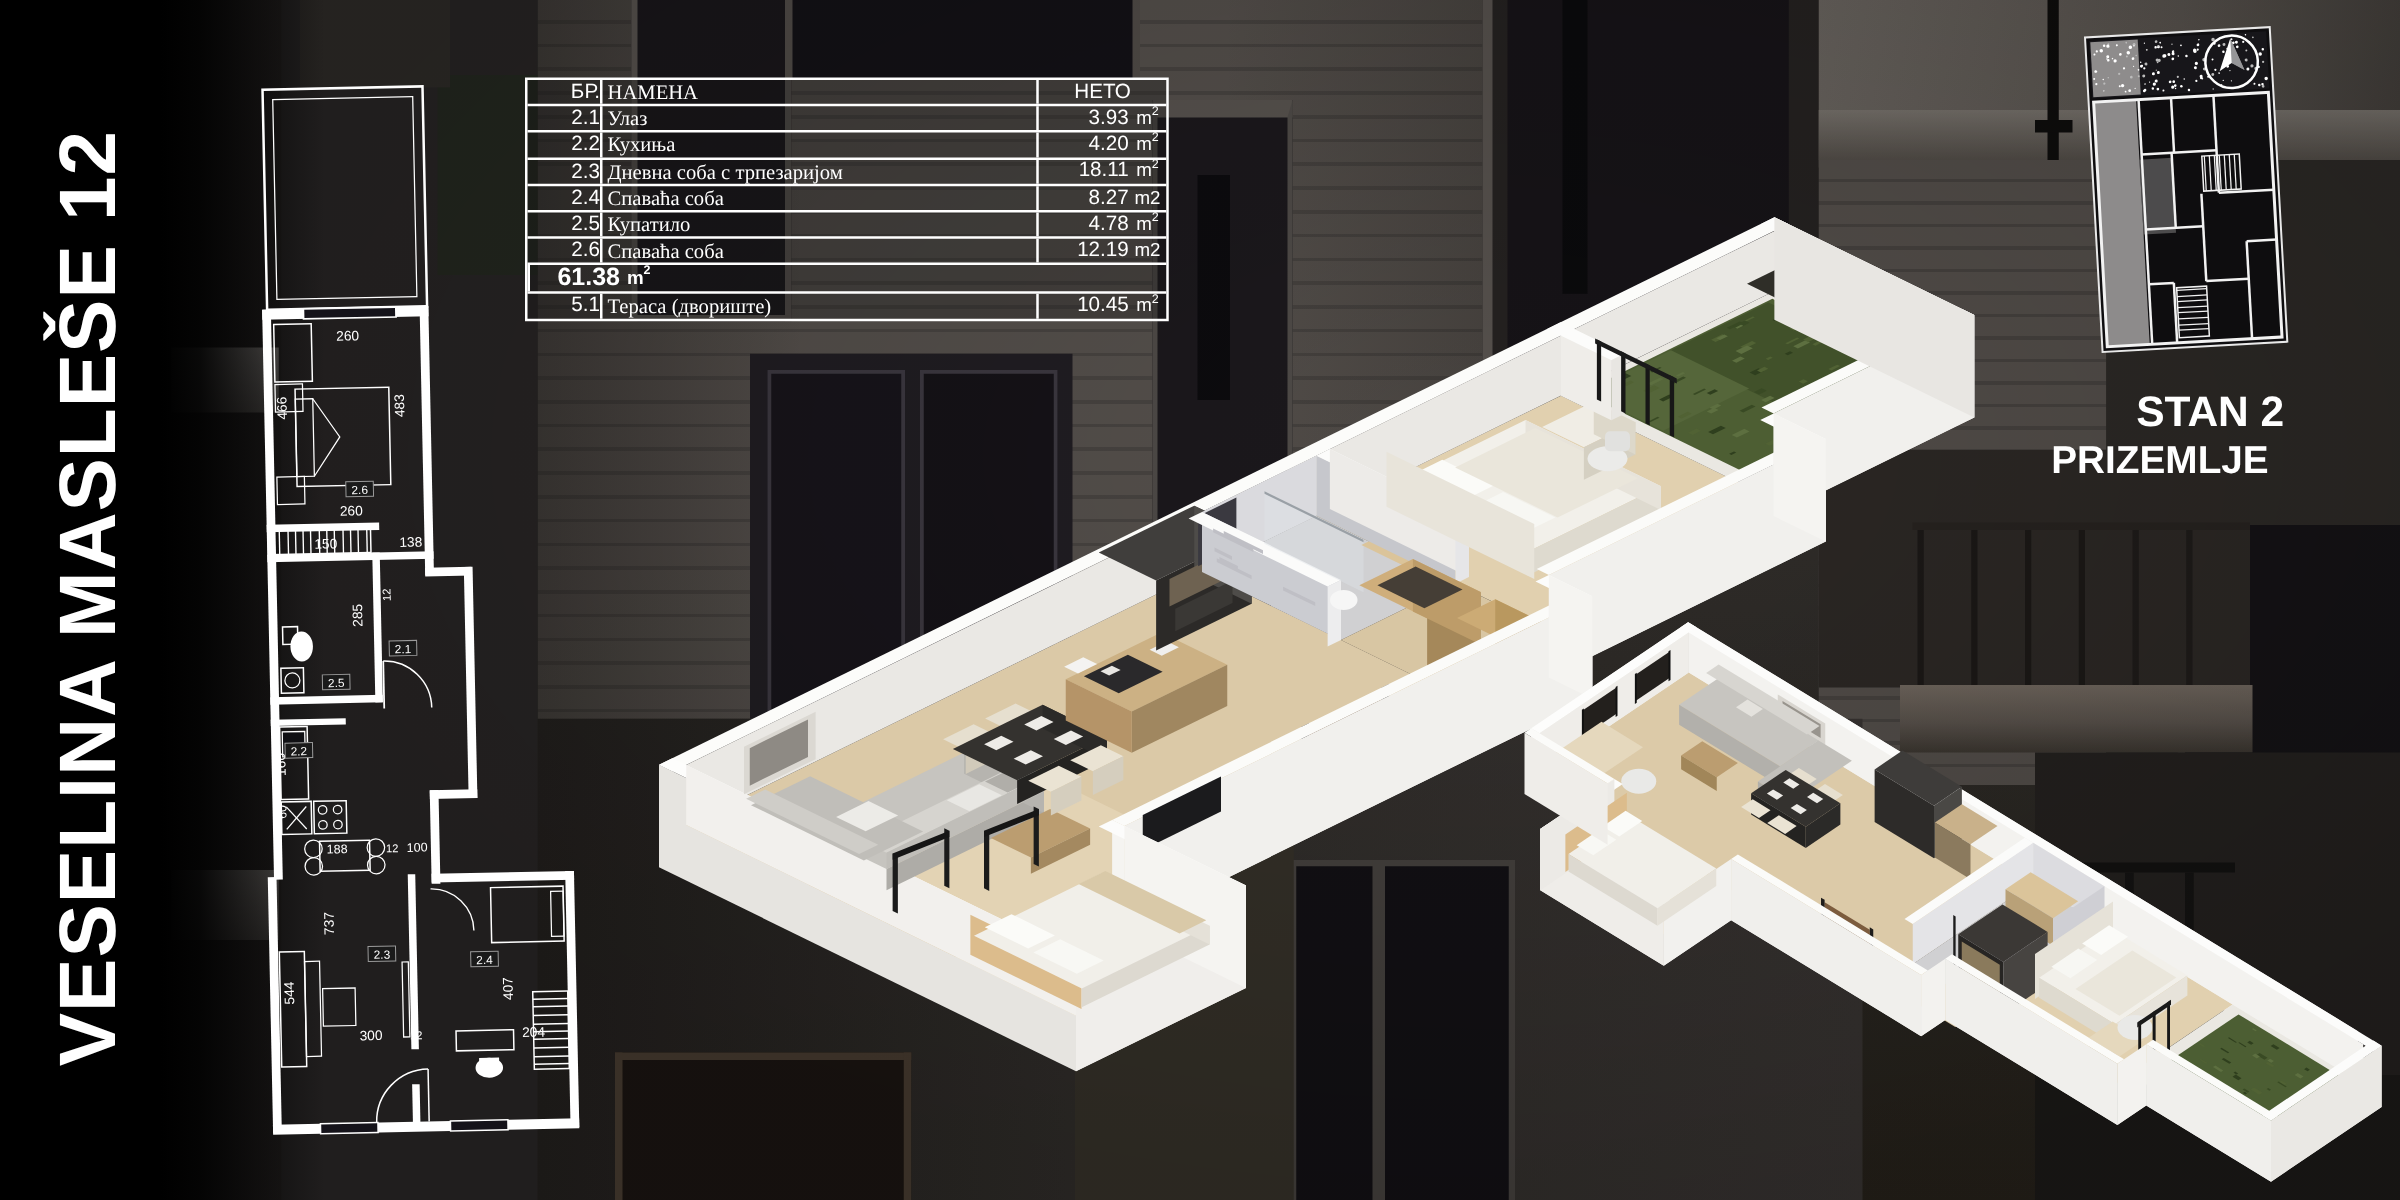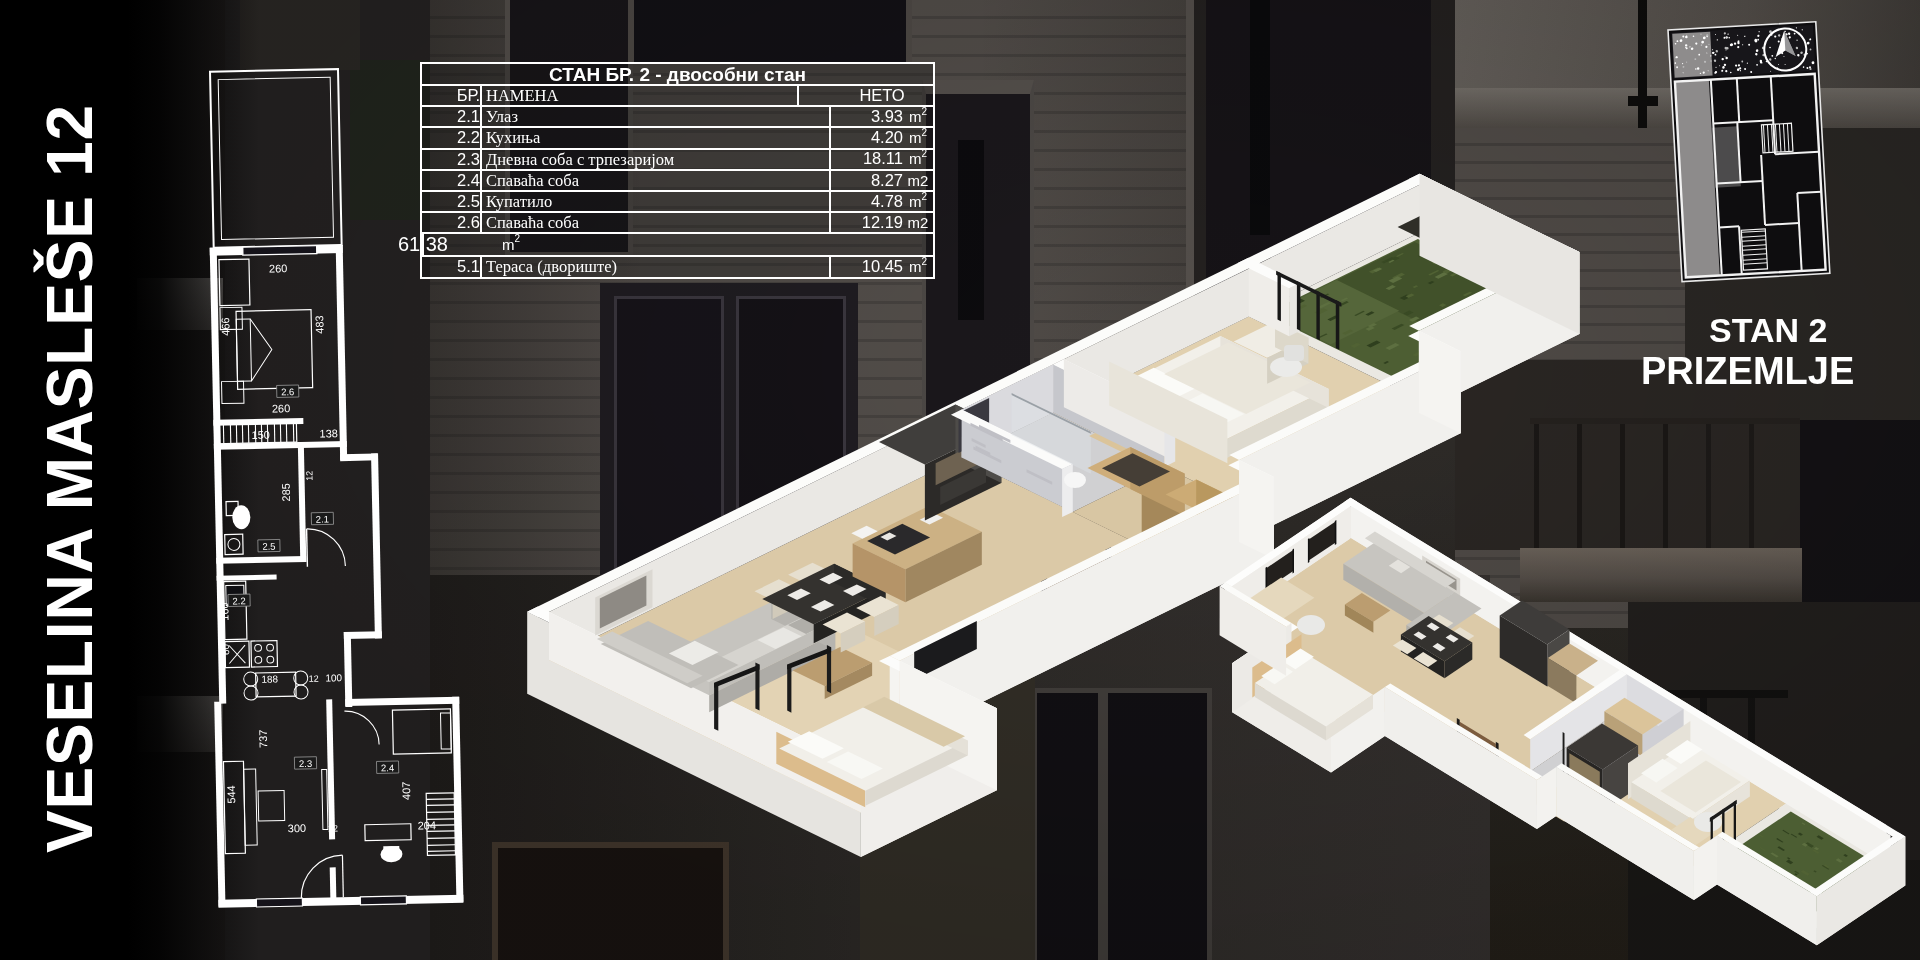--- a/index.html
+++ b/index.html
@@ -8,21 +8,21 @@
 #tbl .tr{display:flex;height:19.2px;line-height:19.6px;border-bottom:2px solid #fff;}
 #tbl .tr:last-child{border-bottom:none;}
 #tbl .c1{width:58px;text-align:right;border-right:2px solid #fff;flex:none;}
 #tbl .c2{flex:1;padding-left:4px;font-family:Liberation Serif, serif;}
 #tbl .c3{width:102px;flex:none;border-left:2px solid #fff;display:flex;align-items:center;justify-content:flex-end;}
 #tbl .val{text-align:left;}
 #tbl .unit{width:30px;text-align:center;flex:none;font-size:15px;}
 #tbl sup{font-size:10px;vertical-align:top;line-height:1;}
 #tbl .total{font-weight:bold;height:21px;line-height:21px;font-size:20px;}
 #tbl .total .cm{flex:1;padding-left:4px;}
-#tbl .b{font-weight:normal;margin-left:48px;}
+#tbl .b{font-weight:bold;}
 #vertext{position:absolute;left:-300px;top:442px;width:744px;height:78px;color:#fff;font-size:64px;font-weight:bold;letter-spacing:0.8px;transform:rotate(-90deg);transform-origin:center;text-align:center;white-space:nowrap;}
 .stan{position:absolute;color:#fff;font-weight:bold;letter-spacing:0px;white-space:nowrap;}
 </style></head>
 <body>
 <div id="stage">
 
 <div style="position:absolute;left:0;top:0;width:1920px;height:960px;background:linear-gradient(180deg,#3a3733,#2d2a27 55%,#242019);"></div>
 
 <div style="position:absolute;left:430px;top:0;width:760px;height:575px;background:repeating-linear-gradient(180deg,#544f4b 0px,#544f4b 16px,#474340 16px,#474340 19px);"></div>
 <div style="position:absolute;left:430px;top:0;width:760px;height:575px;background:linear-gradient(90deg,rgba(20,18,16,.38),rgba(20,18,16,0) 28%,rgba(20,18,16,0) 72%,rgba(20,18,16,.22));"></div>
@@ -865,26 +865,25 @@
         <line x1="62" y1="220" x2="86" y2="220" stroke="#f2f2f2" stroke-width="1"></line>
         <line x1="62" y1="224" x2="86" y2="224" stroke="#f2f2f2" stroke-width="1"></line>
         <line x1="62" y1="229" x2="86" y2="229" stroke="#f2f2f2" stroke-width="1"></line>
         <line x1="62" y1="234" x2="86" y2="234" stroke="#f2f2f2" stroke-width="1"></line>
         <line x1="62" y1="238" x2="86" y2="238" stroke="#f2f2f2" stroke-width="1"></line>
       </g>
 </svg>
 
 <div id="tbl">
 
-  <div class="title">СТАН БР. 2 - двособни стан</div>
 
   <div class="tr head">
         <div class="c1">БР.</div>
         <div class="c2">НАМЕНА</div>
-        <div class="c3" style="justify-content:center;padding-left:32px;">НЕТО</div>
+        <div class="c3" style="justify-content:center;">НЕТО</div>
       </div>
   <div class="tr">
         <div class="c1">2.1</div>
         <div class="c2">Улаз</div>
         <div class="c3">
           <span class="val">3.93</span>
           <span class="unit">m<sup>2</sup></span>
         </div>
       </div>
       <div class="tr">
@@ -941,13 +940,13 @@
           <span class="val">10.45</span>
           <span class="unit">m<sup>2</sup></span>
         </div>
       </div>
 </div>
 
 <div id="vertext">VESELINA MASLEŠE 12</div>
 
 <div class="stan" style="left:1709px;top:311px;font-size:34px;">STAN 2</div>
 
-<div class="stan" style="left:1641px;top:350px;font-size:38px;">PRIZEMLJE</div>
+<div class="stan" style="left:1641px;top:350px;font-size:31px;">PRIZEMLJE</div>
 </div>
 </body></html>

